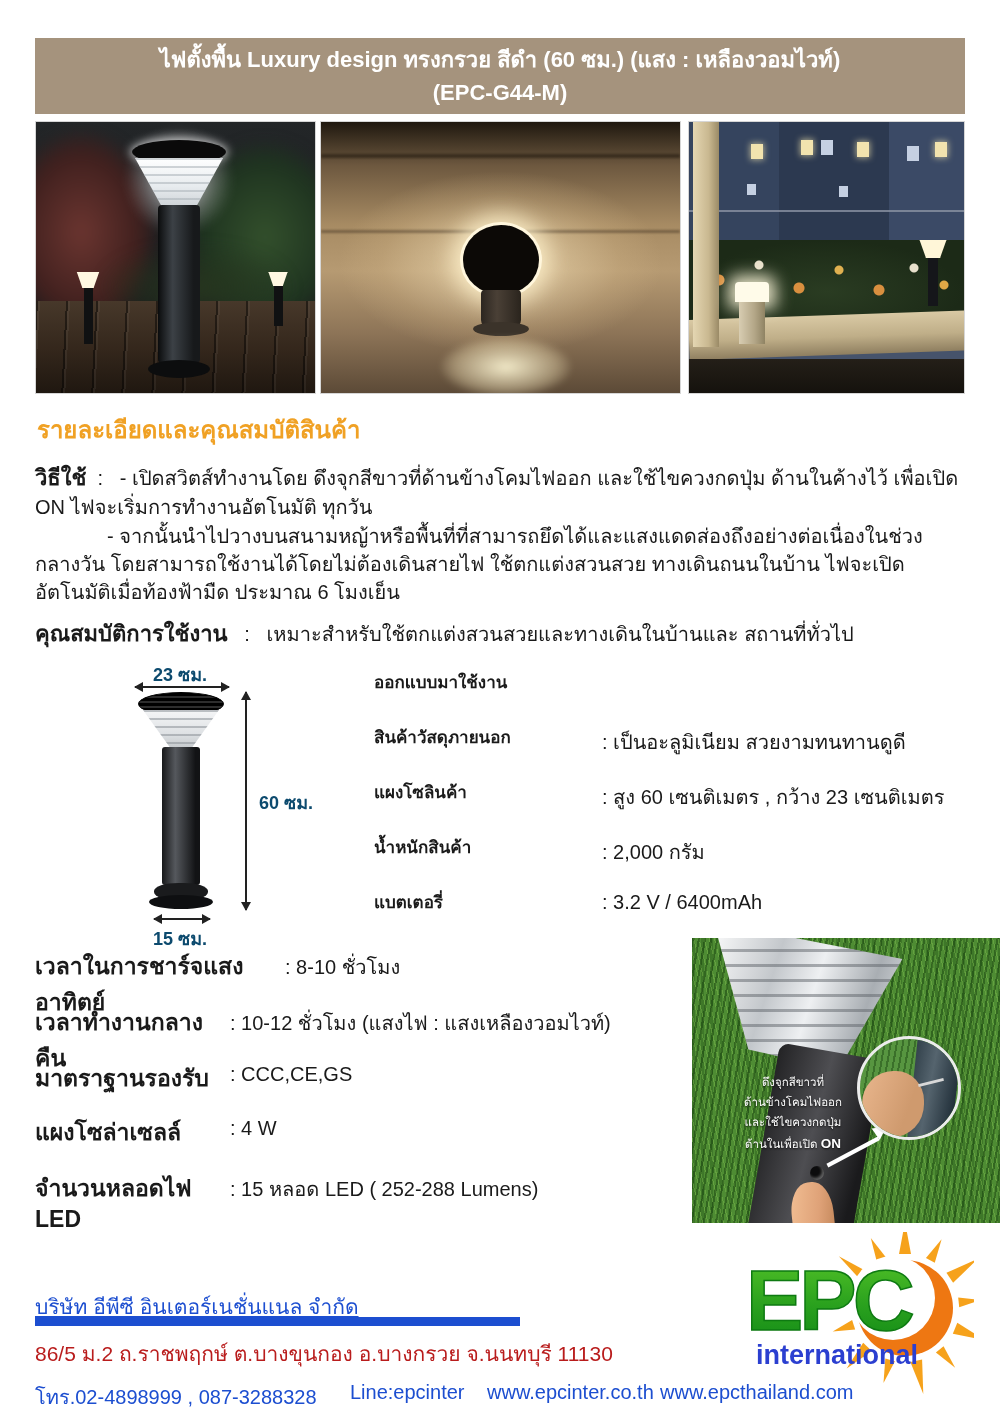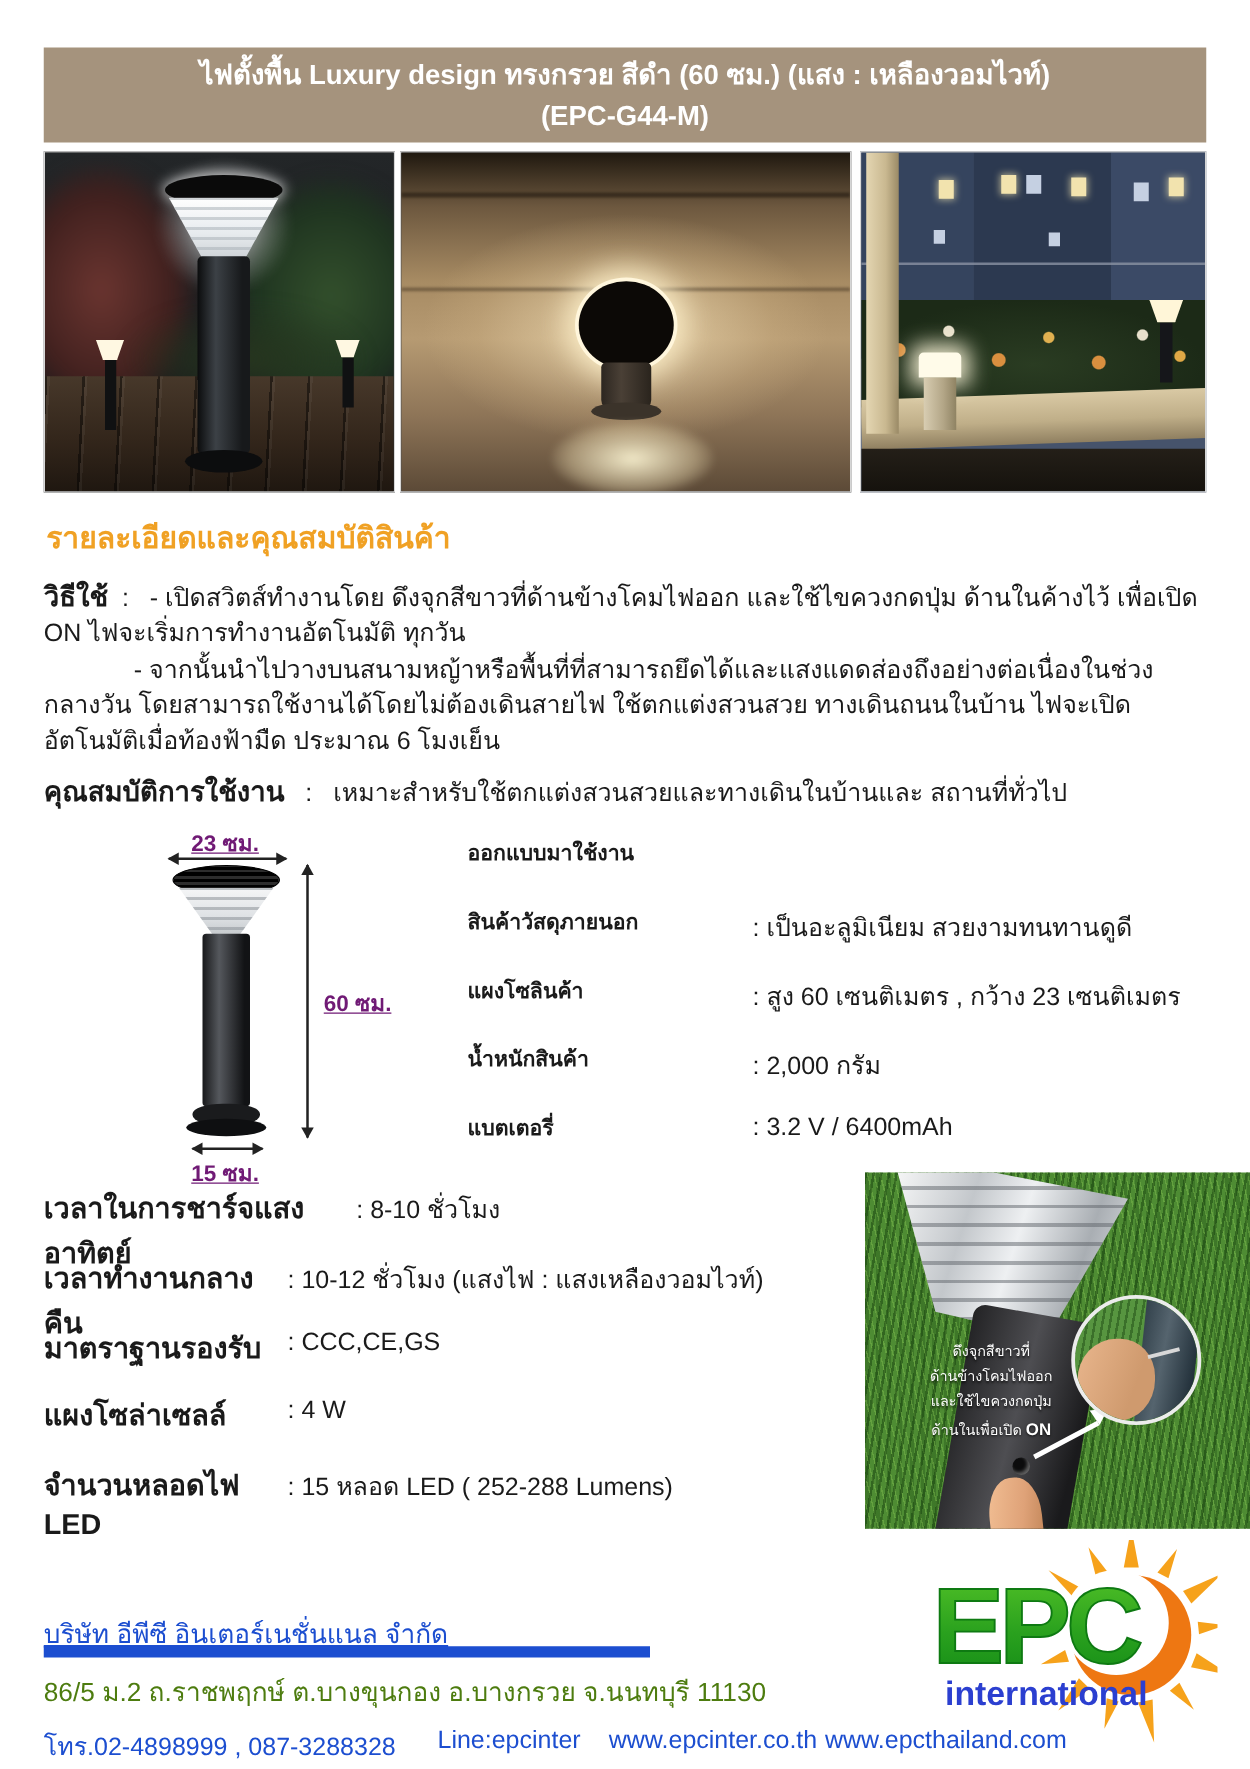--- a/index.html
+++ b/index.html
@@ -89,21 +89,21 @@
   
   .usage { position:absolute; left:35px; top:462px; width:932px; font-size:20px; line-height:1.42; }
   .usage .lbl { font-weight:bold; font-size:22px; }
   .usage p.second { text-indent:72px; }
 
   .features-line { position:absolute; left:35px; top:616px; width:932px; font-size:20px; }
   .features-line .lbl { font-weight:bold; font-size:22px; }
 
   
   .diagram { position:absolute; left:105px; top:662px; width:240px; height:285px; }
-  .dim-label { position:absolute; font-weight:bold; font-size:18px; color:#701a75;text-decoration:underline; }
+  .dim-label { position:absolute; font-weight:bold; font-size:18px; color:#0c4a6e; }
   .arrow-h { position:absolute; height:2px; background:#222; }
   .arrow-h .ah { position:absolute; top:-4px; width:0; height:0; border-top:5px solid transparent; border-bottom:5px solid transparent; }
   .arrow-h .ah.l { left:-1px; border-right:9px solid #222; }
   .arrow-h .ah.r { right:-1px; border-left:9px solid #222; }
   .arrow-v { position:absolute; width:2px; background:#222; }
   .arrow-v .av { position:absolute; left:-4px; width:0; height:0; border-left:5px solid transparent; border-right:5px solid transparent; }
   .arrow-v .av.t { top:-1px; border-bottom:9px solid #222; }
   .arrow-v .av.b { bottom:-1px; border-top:9px solid #222; }
   .d-disc { position:absolute; left:33px; top:30px; width:86px; height:24px; border-radius:50%;
     background:repeating-linear-gradient(180deg,#000 0 3px,#2d2d2d 3px 5px); border:1px solid #000; }
@@ -156,21 +156,21 @@
   .p4-text { position:absolute; left:26px; top:134px; width:150px; color:#fff; font-size:11.5px; line-height:1.75; text-align:center;
     text-shadow:0 1px 2px rgba(0,0,0,0.8); }
   .p4-text b { font-size:13.5px; }
 
   
   .logo { position:absolute; left:742px; top:1232px; width:232px; height:172px; }
 
   
   .footer-company { position:absolute; left:35px; top:1290px; font-size:21px; color:#1c4ed0; text-decoration:underline; }
   .footer-bar { position:absolute; left:35px; top:1317px; width:485px; height:9px; background:#1c4ed0; }
-  .footer-address { position:absolute; left:35px; top:1337px; font-size:21px; color:#4d7c0f; }
+  .footer-address { position:absolute; left:35px; top:1337px; font-size:21px; color:#b91c1c; }
   .footer-line3 { position:absolute; left:0; top:1381px; width:1000px; height:26px; font-size:20px; color:#1c4ed0; }
   .footer-line3 span { position:absolute; white-space:nowrap; }
   .f-phone { left:35px; }
   .f-lineid { left:350px; }
   .f-web1 { left:487px; }
   .f-web2 { left:660px; }
 </style>
 </head>
 <body>
 

